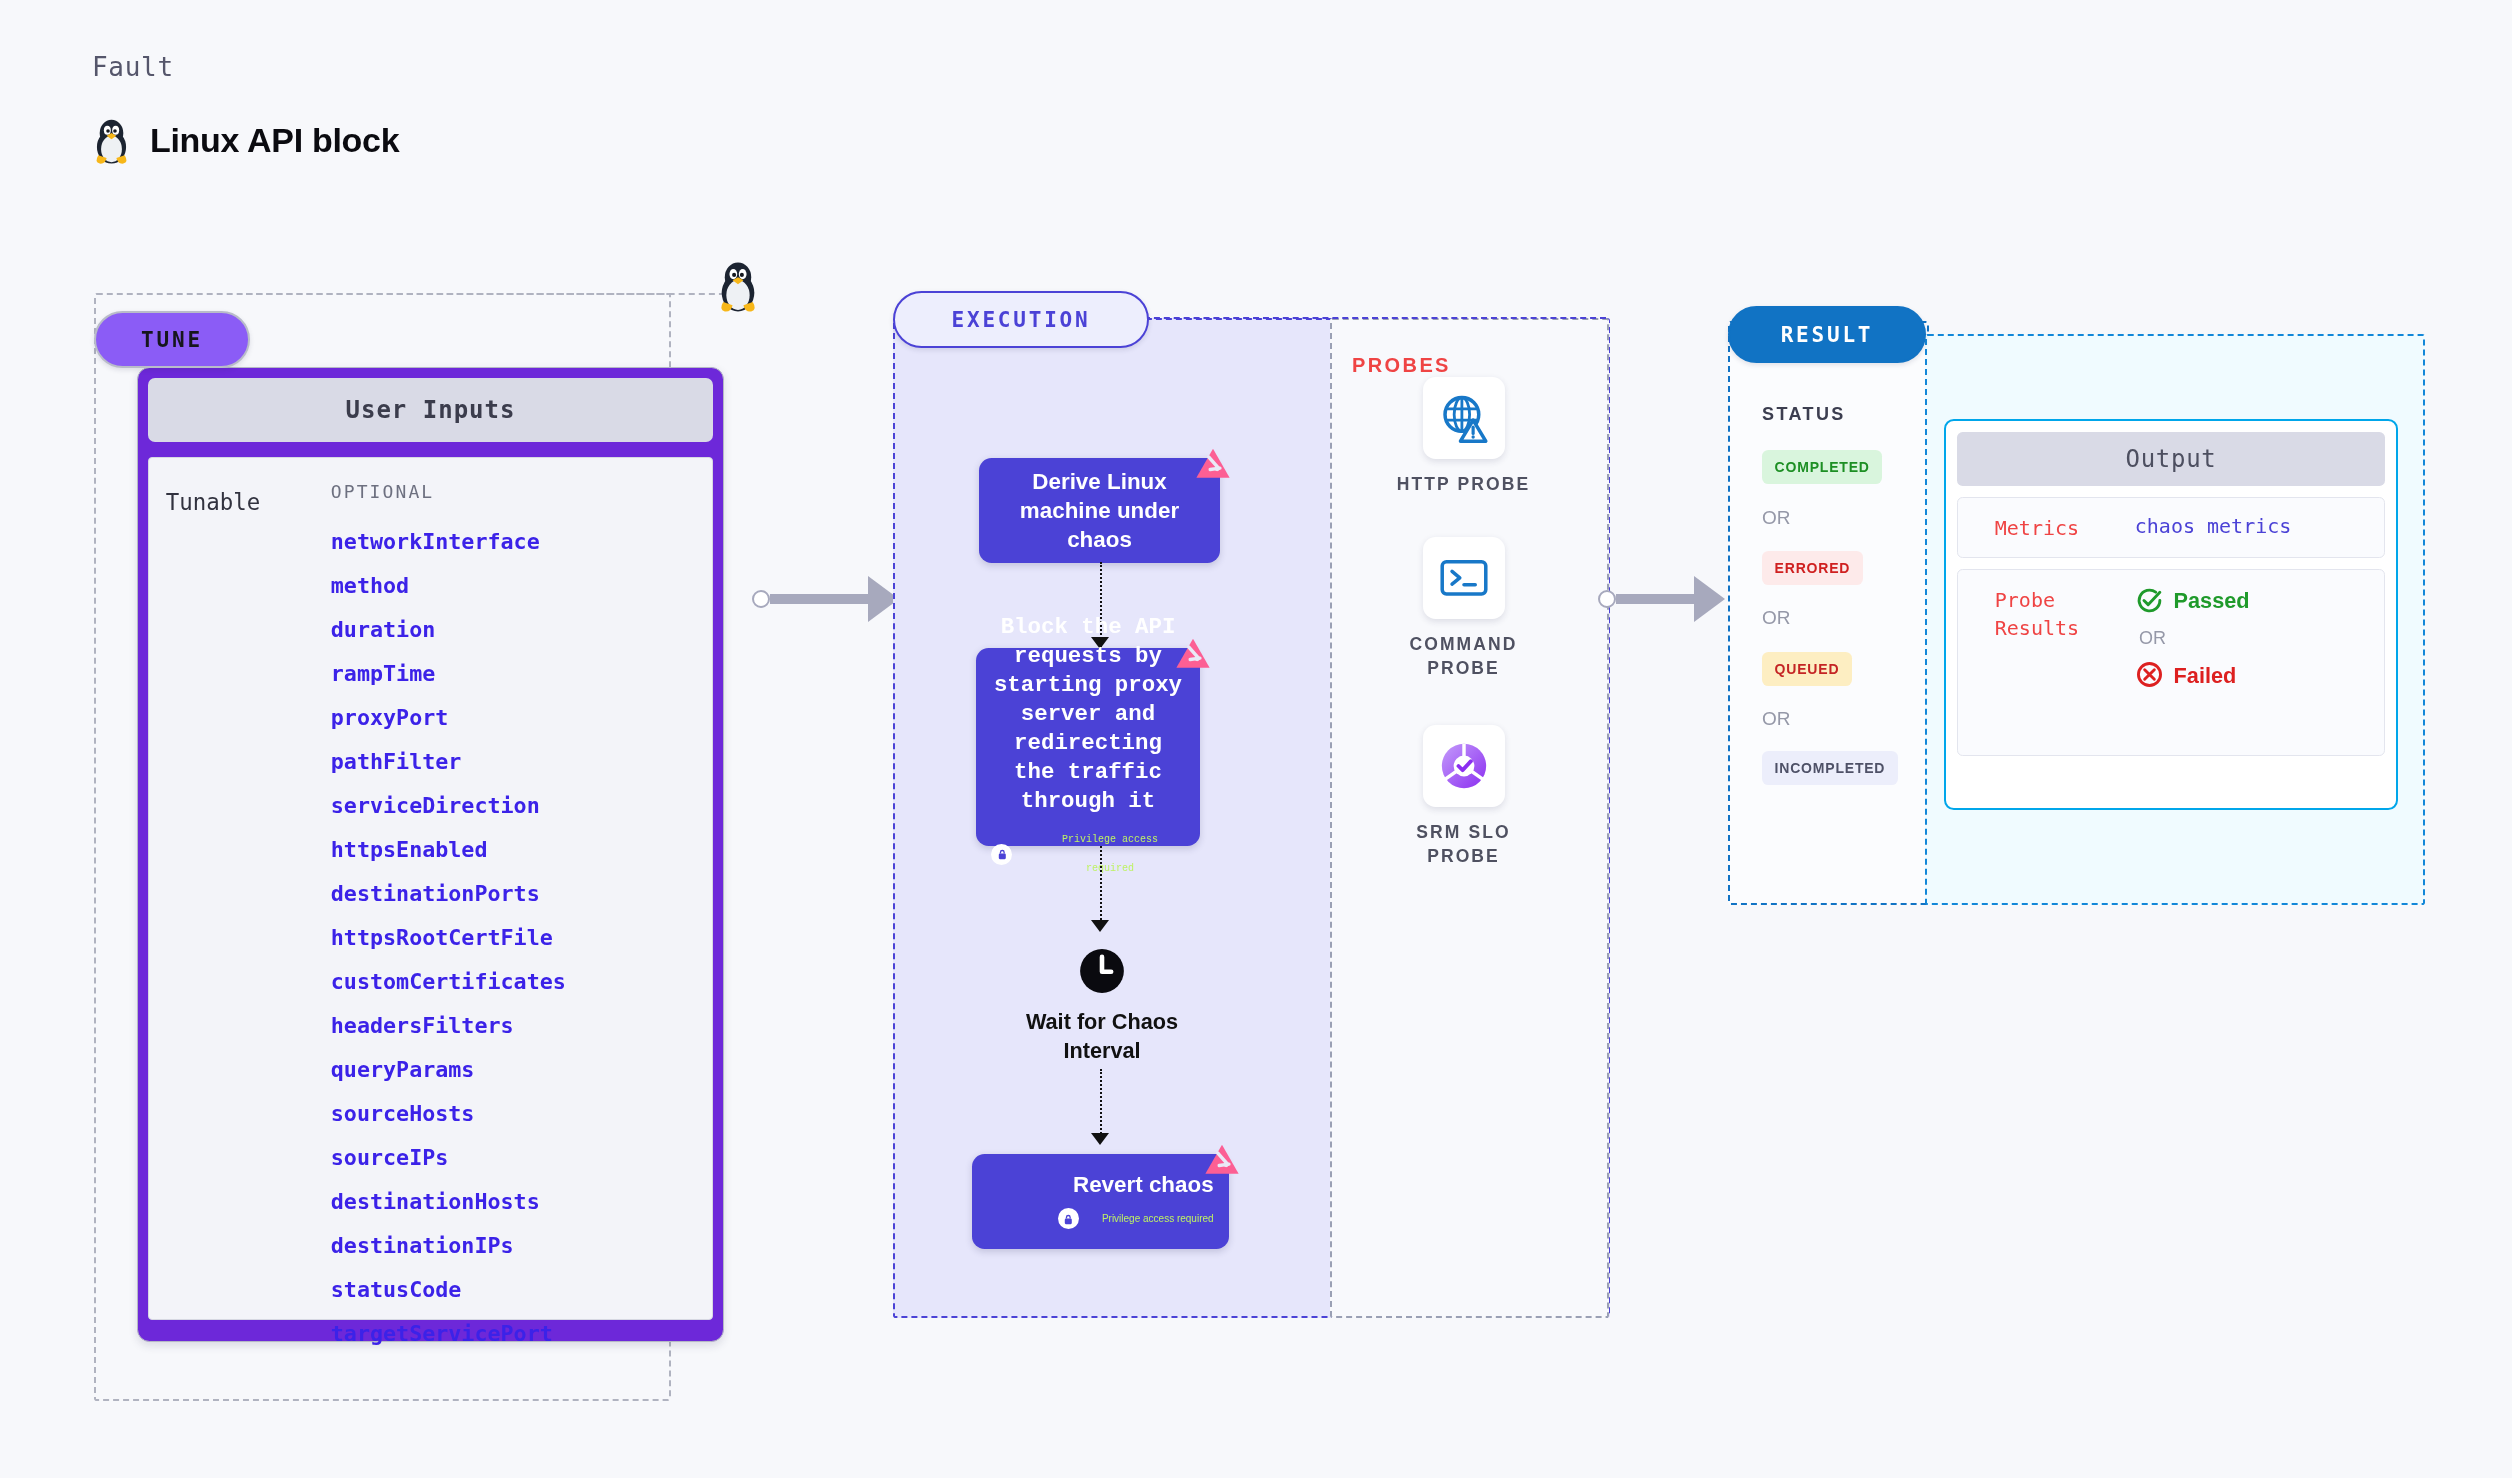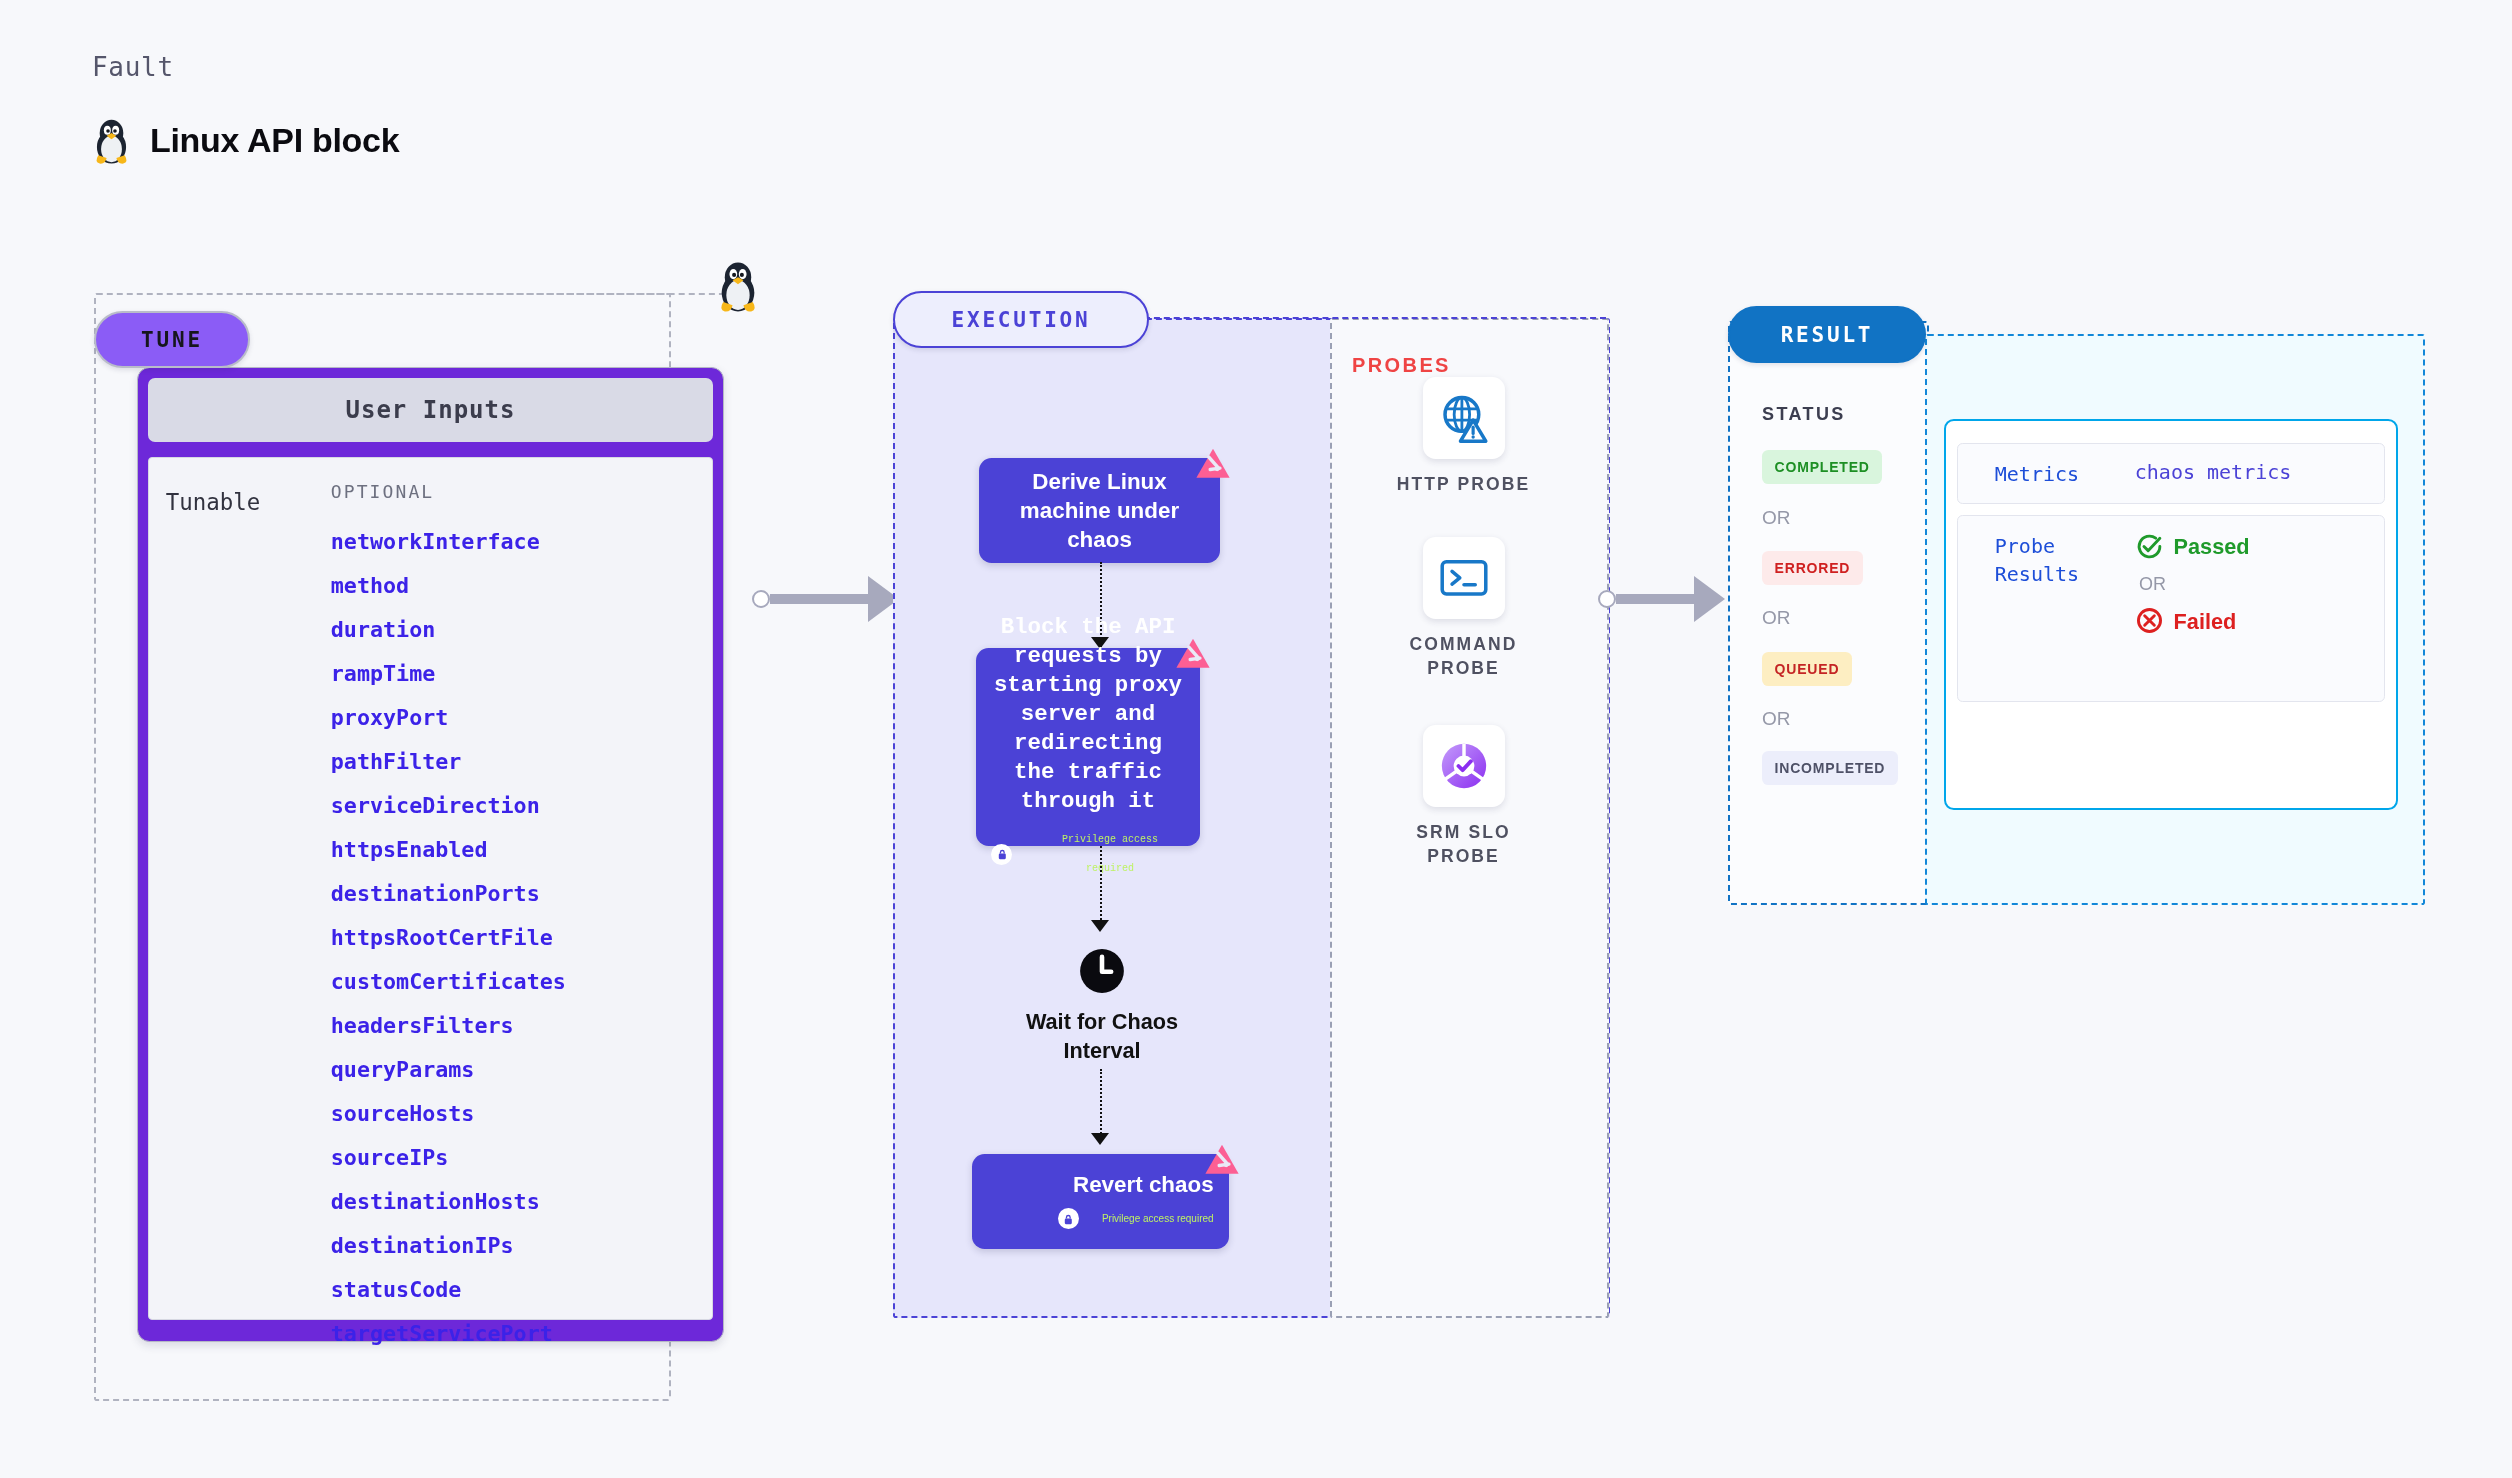--- a/index.html
+++ b/index.html
@@ -235,21 +235,21 @@
     font-size: 24px; color: #4d4f60; letter-spacing: 0.7px;
   }
   .out-row {
     margin-top: 11.2px; border: 1.4px solid #e3e5ee; border-radius: 5.6px;
     background: #fafbfe; display: flex; align-items: flex-start;
     padding: 15.4px 12.6px; box-sizing: border-box;
   }
   .out-key {
     width: 140px; flex: none;
     font-family: "DejaVu Sans Mono", monospace;
-    font-size: 20px; color: #1d4ed8; line-height: 28px; padding-left: 24px;
+    font-size: 20px; color: #ef4444; line-height: 28px; padding-left: 24px;
   }
   .out-val-metrics {
     font-family: "DejaVu Sans Mono", monospace;
     font-size: 20px; color: #4b42d6;
   }
   #row-probe-results { height: 187px; }
   .pr-line { display: flex; align-items: center; gap: 9.8px; }
   .pr-text { font-size: 21.7px; font-weight: bold; }
   #pr-passed .pr-text { color: #1f9a2b; }
   #pr-failed .pr-text { color: #dd2020; }
@@ -492,20 +492,21 @@
 <div id="status-label">STATUS</div>
 <div class="status-chip" id="chip-completed">COMPLETED</div>
 <div class="or-text" id="or-1">OR</div>
 <div class="status-chip" id="chip-errored">ERRORED</div>
 <div class="or-text" id="or-2">OR</div>
 <div class="status-chip" id="chip-queued">QUEUED</div>
 <div class="or-text" id="or-3">OR</div>
 <div class="status-chip" id="chip-incompleted">INCOMPLETED</div>
 
 <div id="output-card">
+  <div id="output-header">Output</div>
 
   <div class="out-row">
     <div class="out-key">Metrics</div>
     <div class="out-val-metrics">chaos metrics</div>
   </div>
 
   <div class="out-row" id="row-probe-results">
     <div class="out-key">Probe Results</div>
     <div>
       <div class="pr-line" id="pr-passed">

